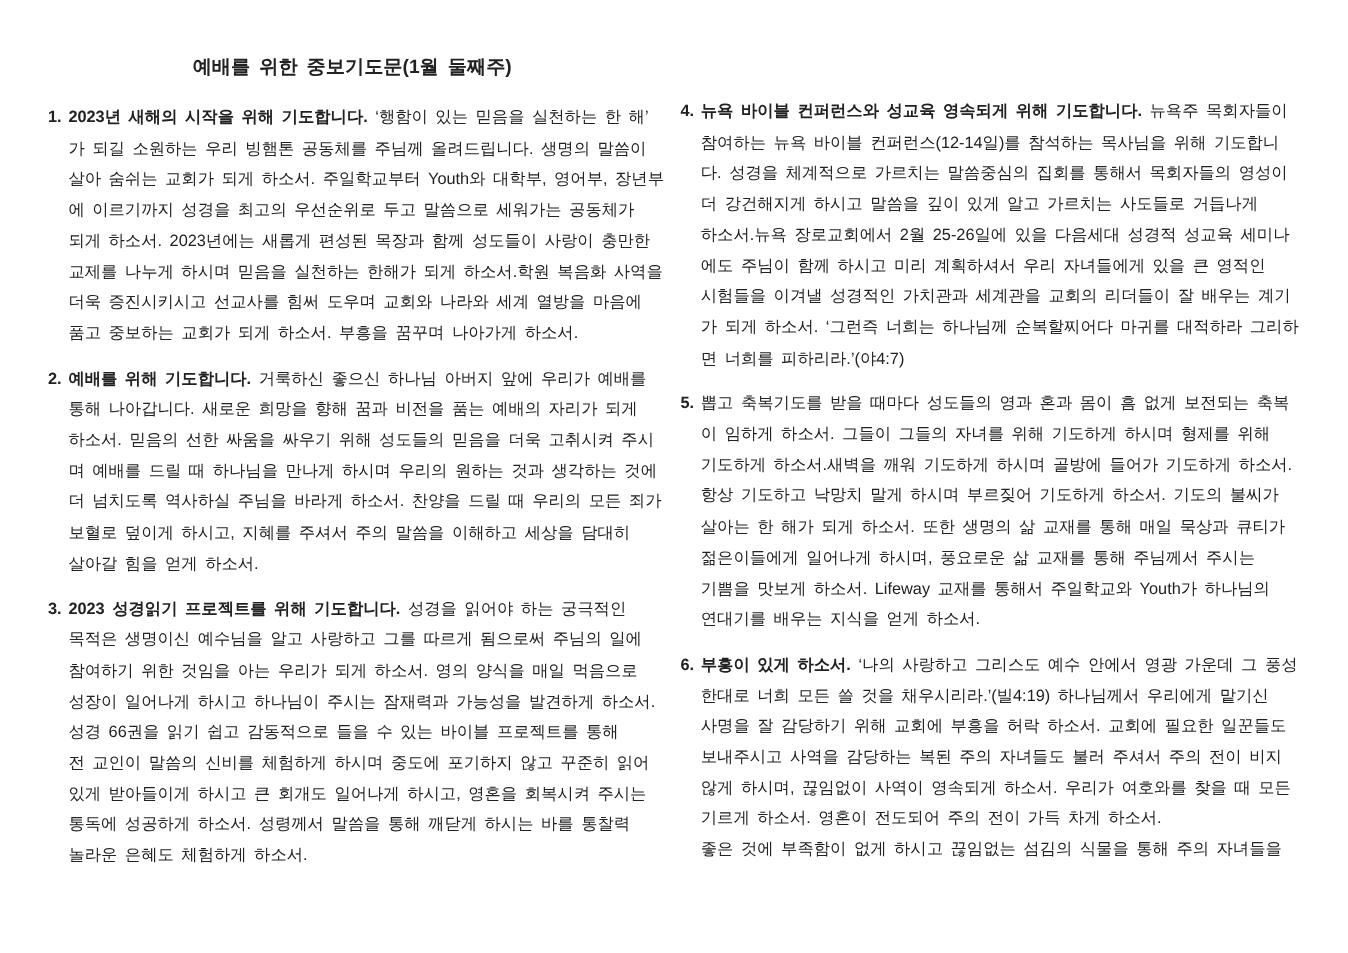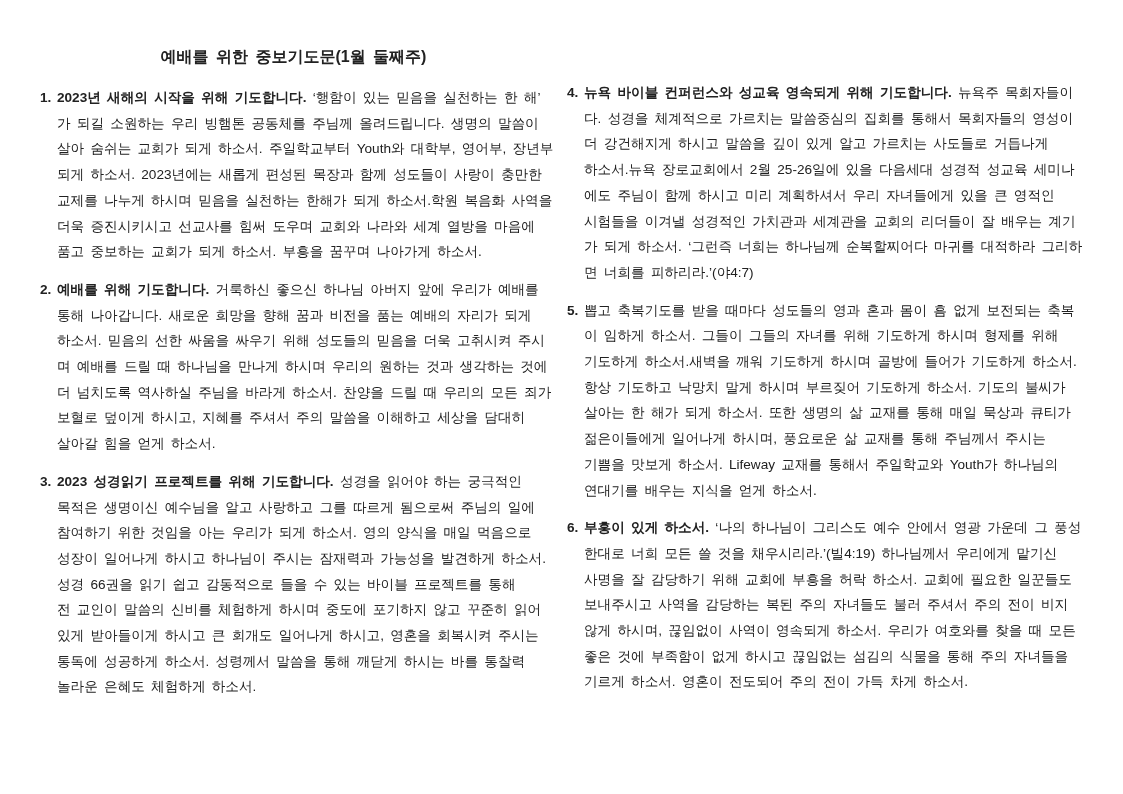--- a/index.html
+++ b/index.html
@@ -31,20 +31,21 @@
 
   <div class="col col-left">
     <div class="doc-title">예배를 위한 중보기도문(1월 둘째주)</div>
 
     <div class="item">
       <span class="num">1.</span>
       <div class="line"><span class="lead">2023년 새해의 시작을 위해 기도합니다.</span><span class="rest"> ‘행함이 있는 믿음을 실천하는 한 해’</span></div>
       <div>
           <div class="line">가 되길 소원하는 우리 빙햄톤 공동체를 주님께 올려드립니다. 생명의 말씀이</div>
           <div class="line">살아 숨쉬는 교회가 되게 하소서. 주일학교부터 Youth와 대학부, 영어부, 장년부</div>
+          <div class="line">에 이르기까지 성경을 최고의 우선순위로 두고 말씀으로 세워가는 공동체가</div>
           <div class="line">되게 하소서. 2023년에는 새롭게 편성된 목장과 함께 성도들이 사랑이 충만한</div>
           <div class="line">교제를 나누게 하시며 믿음을 실천하는 한해가 되게 하소서.학원 복음화 사역을</div>
           <div class="line">더욱 증진시키시고 선교사를 힘써 도우며 교회와 나라와 세계 열방을 마음에</div>
           <div class="line">품고 중보하는 교회가 되게 하소서. 부흥을 꿈꾸며 나아가게 하소서.</div>
         </div>
     </div>
 
     <div class="item">
       <span class="num">2.</span>
       <div class="line"><span class="lead">예배를 위해 기도합니다.</span><span class="rest"> 거룩하신 좋으신 하나님 아버지 앞에 우리가 예배를</span></div>
@@ -73,20 +74,21 @@
         </div>
     </div>
   </div>
 
   <div class="col col-right">
 
     <div class="item">
       <span class="num">4.</span>
       <div class="line"><span class="lead">뉴욕 바이블 컨퍼런스와 성교육 영속되게 위해 기도합니다.</span><span class="rest"> 뉴욕주 목회자들이</span></div>
       <div>
+          <div class="line">참여하는 뉴욕 바이블 컨퍼런스(12-14일)를 참석하는 목사님을 위해 기도합니</div>
           <div class="line">다. 성경을 체계적으로 가르치는 말씀중심의 집회를 통해서 목회자들의 영성이</div>
           <div class="line">더 강건해지게 하시고 말씀을 깊이 있게 알고 가르치는 사도들로 거듭나게</div>
           <div class="line">하소서.뉴욕 장로교회에서 2월 25-26일에 있을 다음세대 성경적 성교육 세미나</div>
           <div class="line">에도 주님이 함께 하시고 미리 계획하셔서 우리 자녀들에게 있을 큰 영적인</div>
           <div class="line">시험들을 이겨낼 성경적인 가치관과 세계관을 교회의 리더들이 잘 배우는 계기</div>
           <div class="line">가 되게 하소서. ‘그런즉 너희는 하나님께 순복할찌어다 마귀를 대적하라 그리하</div>
           <div class="line">면 너희를 피하리라.’(야4:7)</div>
         </div>
     </div>
 
@@ -99,25 +101,25 @@
           <div class="line">항상 기도하고 낙망치 말게 하시며 부르짖어 기도하게 하소서. 기도의 불씨가</div>
           <div class="line">살아는 한 해가 되게 하소서. 또한 생명의 삶 교재를 통해 매일 묵상과 큐티가</div>
           <div class="line">젊은이들에게 일어나게 하시며, 풍요로운 삶 교재를 통해 주님께서 주시는</div>
           <div class="line">기쁨을 맛보게 하소서. Lifeway 교재를 통해서 주일학교와 Youth가 하나님의</div>
           <div class="line">연대기를 배우는 지식을 얻게 하소서.</div>
         </div>
     </div>
 
     <div class="item">
       <span class="num">6.</span>
-      <div class="line"><span class="lead">부흥이 있게 하소서.</span><span class="rest"> ‘나의 하나님이 그리스도 예수 안에서 영광 가운데 그 풍성</span></div>
+      <div class="line"><span class="lead">부흥이 있게 하소서.</span><span class="rest"> ‘나의 사랑하고 그리스도 예수 안에서 영광 가운데 그 풍성</span></div>
       <div>
           <div class="line">한대로 너희 모든 쓸 것을 채우시리라.’(빌4:19) 하나님께서 우리에게 맡기신</div>
           <div class="line">사명을 잘 감당하기 위해 교회에 부흥을 허락 하소서. 교회에 필요한 일꾼들도</div>
           <div class="line">보내주시고 사역을 감당하는 복된 주의 자녀들도 불러 주셔서 주의 전이 비지</div>
           <div class="line">않게 하시며, 끊임없이 사역이 영속되게 하소서. 우리가 여호와를 찾을 때 모든</div>
+          <div class="line">기르게 하소서. 영혼이 전도되어 주의 전이 가득 차게 하소서.</div>
           <div class="line">좋은 것에 부족함이 없게 하시고 끊임없는 섬김의 식물을 통해 주의 자녀들을</div>
-          <div class="line">기르게 하소서. 영혼이 전도되어 주의 전이 가득 차게 하소서.</div>
         </div>
     </div>
   </div>
 
 </div>
 
 </body></html>

